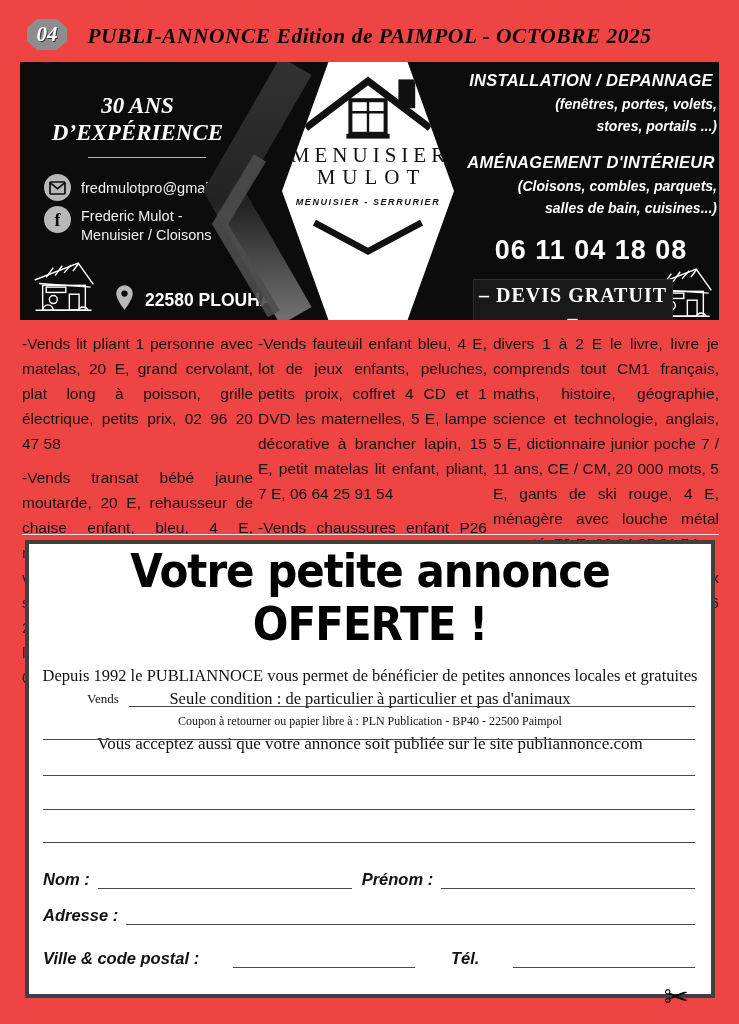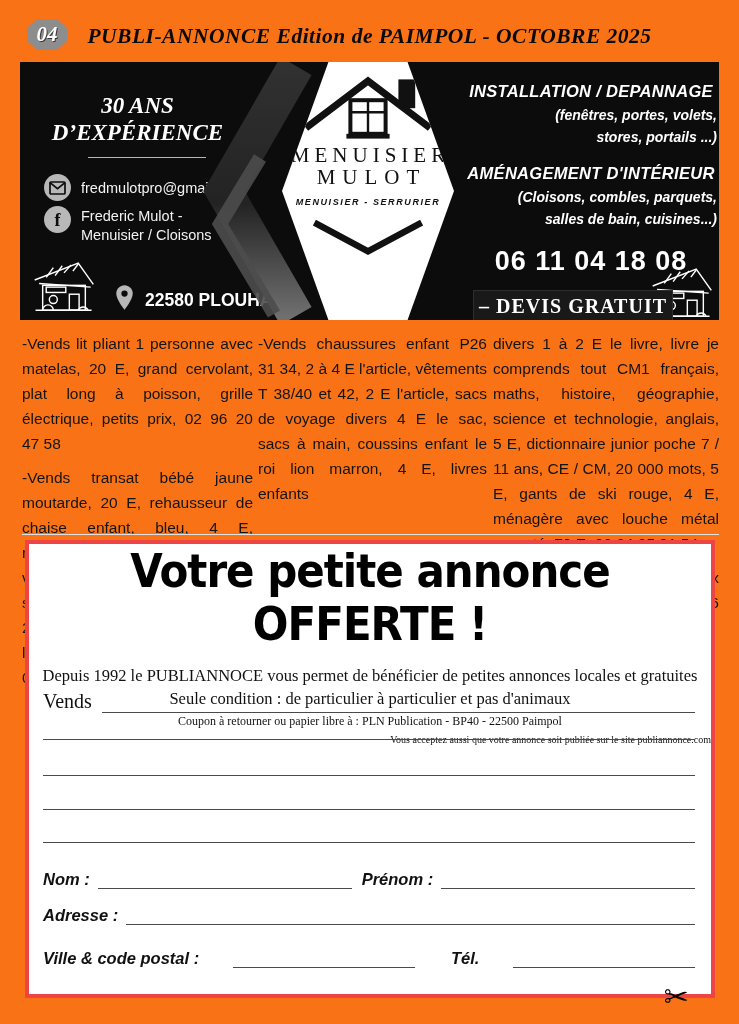--- a/index.html
+++ b/index.html
@@ -1,16 +1,16 @@
 <!DOCTYPE html>
 <html><head>
 <meta charset="utf-8">
 <style>
   html,body{margin:0;padding:0;background:#fff;}
-  .page{position:relative;width:739px;height:1024px;background:#f97316;overflow:hidden;
+  .page{position:relative;width:739px;height:1024px;background:#ef4444;overflow:hidden;
         font-family:"Liberation Sans",sans-serif;color:#111;}
 
   
   .page-badge{position:absolute;left:27px;top:19px;width:40px;height:31px;background:#8d8d8d;
     clip-path:polygon(26% 0,74% 0,100% 28%,100% 72%,74% 100%,26% 100%,0 72%,0 28%);
     display:flex;align-items:center;justify-content:center;color:#fff;
     font:italic bold 21px "Liberation Serif",serif;text-shadow:1px 1px 0 #3a3a3a;}
   .header-title{position:absolute;left:0;right:0;top:24px;text-align:center;
     font:italic bold 21.5px "Liberation Serif",serif;letter-spacing:.5px;color:#0a0a0a;}
 
@@ -38,48 +38,48 @@
     clip-path:polygon(27% 0,73% 0,100% 50%,73% 100%,27% 100%,0 50%);
     display:flex;flex-direction:column;align-items:center;}
   .roof-svg{width:128px;height:70px;margin-top:12px;}
   .logo-name{font-family:"Liberation Serif",serif;color:#111;font-size:21px;letter-spacing:5px;
     line-height:1.05;margin-left:5px;}
   .logo-name2{letter-spacing:7px;margin-left:7px;}
   .logo-sub{font:italic bold 9px "Liberation Sans",sans-serif;letter-spacing:1.6px;color:#111;margin-top:9px;}
   .chev-down{width:120px;height:44px;margin-top:8px;}
 
   .services{position:absolute;left:445px;top:0;width:252px;text-align:center;color:#fff;}
-  .svc-h{font:italic bold 16.5px "Liberation Sans",sans-serif;letter-spacing:.3px;margin-top:20px;}
+  .svc-h{font:italic bold 16.5px "Liberation Sans",sans-serif;letter-spacing:.3px;margin-top:9px;}
   .svc-sub{font:italic 14px "Liberation Sans",sans-serif;font-weight:600;line-height:1.55;margin-top:4px;text-align:right;}
   .svc-h2{margin-top:16px;}
   .phone{font-weight:bold;font-size:27px;letter-spacing:1px;margin-top:15px;}
   .devis{width:200px;margin:13px 0 0 8px;padding:4px 0 5px;background:#191919;border:1px solid #2e2e2e;
     font:bold 20px "Liberation Serif",serif;letter-spacing:1px;}
 
   
   .ads-col{position:absolute;top:331px;}
   .ads-col p{margin:0 0 9px;font-size:15.5px;line-height:25px;text-align:justify;color:#141414;}
   .col1{left:22px;width:231px;}
   .col2{left:258px;width:229px;}
   .col3{left:493px;width:226px;}
   .ads-rule{position:absolute;left:22px;top:534px;width:697px;height:1px;background:#e0e0e0;}
 
   
-  .coupon{position:absolute;left:25px;top:540px;width:690px;height:458px;border:4px solid #ef4444;
+  .coupon{position:absolute;left:25px;top:540px;width:690px;height:458px;border:4px solid #404040;
     box-sizing:border-box;background:#fff;}
   .coupon-title{margin-top:5px;text-align:center;font-family:"DejaVu Sans",sans-serif;font-weight:bold;
     font-size:42px;letter-spacing:-1px;transform:scaleY(1.08);color:#000;}
   .coupon-l1{margin-top:19px;text-align:center;font-family:"Liberation Serif",serif;font-size:16.5px;}
   .coupon-l2{margin-top:3px;text-align:center;font-family:"Liberation Serif",serif;font-size:16.5px;}
   .coupon-l3{margin-top:5px;text-align:center;font-family:"Liberation Serif",serif;font-size:12px;}
-  .coupon-l4{margin-top:5px;text-align:right;font-family:"Liberation Serif",serif;font-size:10px;}
+  .coupon-l4{margin-top:5px;text-align:center;font-family:"Liberation Serif",serif;font-size:17px;}
   .form-row{position:absolute;left:14px;right:16px;display:flex;align-items:flex-end;}
   .wline{flex:1;border-bottom:1.5px solid #4a4a4a;height:16px;}
   .vends-row{top:146px;}
-  .vends-label{font-family:"Liberation Serif",serif;font-size:20px;margin-right:10px;}
+  .vends-label{font-family:"Liberation Serif",serif;font-size:13px;margin-right:10px;margin-left:44px;}
   .blank-line{position:absolute;left:14px;right:16px;border-bottom:1.5px solid #4a4a4a;height:0;}
   .bl1{top:195px;} .bl2{top:231px;} .bl3{top:265px;} .bl4{top:298px;}
   .flabel{font:italic bold 16.5px "Liberation Sans",sans-serif;white-space:nowrap;margin-right:8px;}
   .flabel2{margin-left:10px;}
   .nom-row{top:326px;} .adresse-row{top:362px;} .ville-row{top:405px;gap:26px;}
   .scissors{position:absolute;right:22px;bottom:-18px;font-size:30px;color:#000;line-height:1;
     font-family:"DejaVu Sans",sans-serif;}
 </style>
 </head>
 <body>
@@ -197,20 +197,21 @@
       <div class="phone">06 11 04 18 08</div>
       <div class="devis">– DEVIS GRATUIT –</div>
     </div>
   </div>
 
   <div class="ads-col col1">
     <p>-Vends lit pliant 1 personne avec matelas, 20 E, grand cervolant, plat long à poisson, grille électrique, petits prix, 02 96 20 47 58</p>
     <p>-Vends transat bébé jaune moutarde, 20 E, rehausseur de chaise enfant, bleu, 4 E, rehausseur voiture noir, 40 E, vêtements 3 4 ans, manteaux sweats, pantalons 5 ans et 8 ans, 2 E l'article, couettes, couverture, lit bébé et enfant, 3 à 4 E l'article, 06 64 25 91 54</p>
   </div>
   <div class="ads-col col2">
+    <p>-Vends fauteuil enfant bleu, 4 E, lot de jeux enfants, peluches, petits proix, coffret 4 CD et 1 DVD les maternelles, 5 E, lampe décorative à brancher lapin, 15 E, petit matelas lit enfant, pliant, 7 E, 06 64 25 91 54</p>
     <p>-Vends chaussures enfant P26 31 34, 2 à 4 E l'article, vêtements T 38/40 et 42, 2 E l'article, sacs de voyage divers 4 E le sac, sacs à main, coussins enfant le roi lion marron, 4 E, livres enfants</p>
   </div>
   <div class="ads-col col3">
     <p>divers 1 à 2 E le livre, livre je comprends tout CM1 français, maths, histoire, géographie, science et technologie, anglais, 5 E, dictionnaire junior poche 7 / 11 ans, CE / CM, 20 000 mots, 5 E, gants de ski rouge, 4 E, ménagère avec louche métal argenté, 70 E, 06 64 25 91 54</p>
     <p>-Je prends soin de vos animaux chez vous, partez tranquilles, 06 73 95 89 82</p>
   </div>
   <div class="ads-rule"></div>
 
   <div class="coupon">
     <div class="coupon-title">Votre petite annonce OFFERTE !</div>

